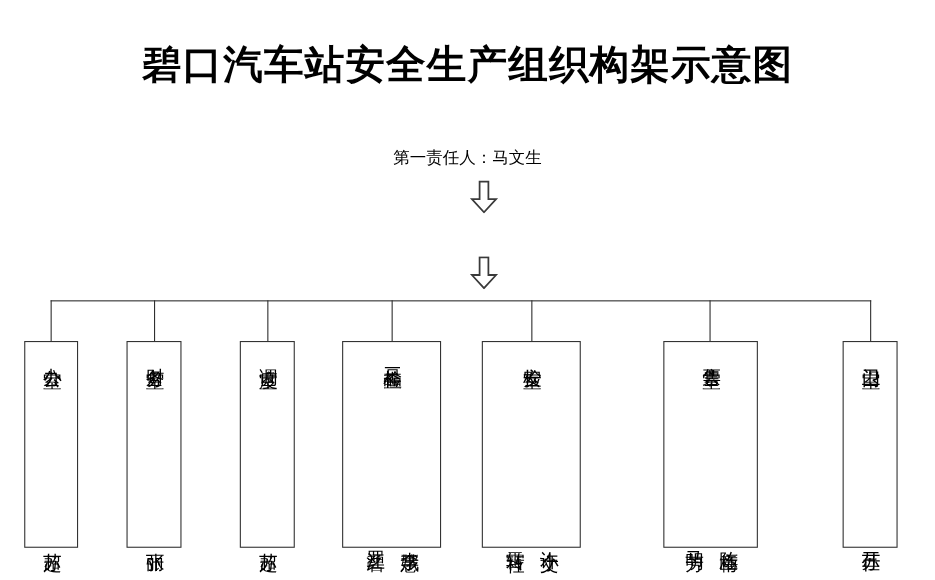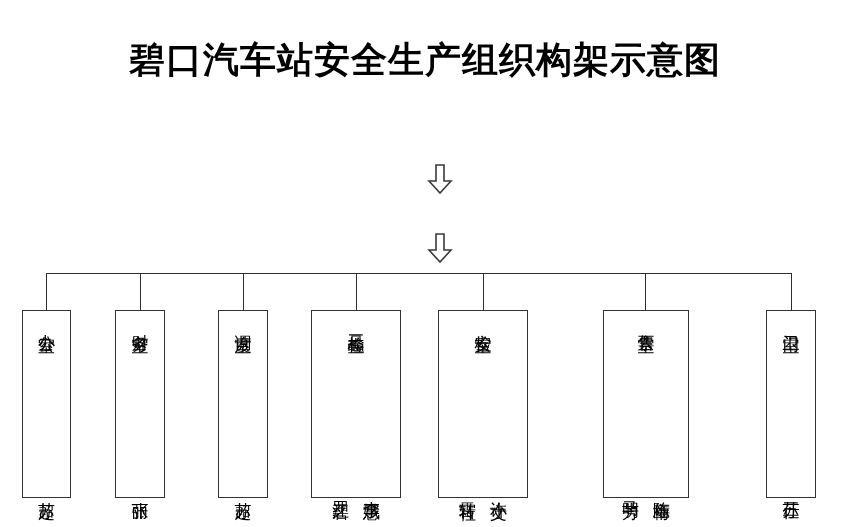--- a/index.html
+++ b/index.html
@@ -130,20 +130,21 @@
     white-space: nowrap;
   }
 </style>
 </head>
 <body>
 
 <div id="chart-root">
 
   <div class="chart-title">碧口汽车站安全生产组织构架示意图</div>
 
+  <div class="resp-line resp-line-1">第一责任人：马文生</div>
 
   <div class="arrow-down arrow-1">
     <svg width="26" height="30" viewBox="0 0 26 30" xmlns="http://www.w3.org/2000/svg">
       <polygon points="9,1 17,1 17,17 24,17 13,29 2,17 9,17" fill="#ffffff" stroke="#3a3a3a" stroke-width="1.6" stroke-linejoin="miter"></polygon>
     </svg>
   </div>
 
 
   <div class="arrow-down arrow-2">
     <svg width="26" height="30" viewBox="0 0 26 30" xmlns="http://www.w3.org/2000/svg">

